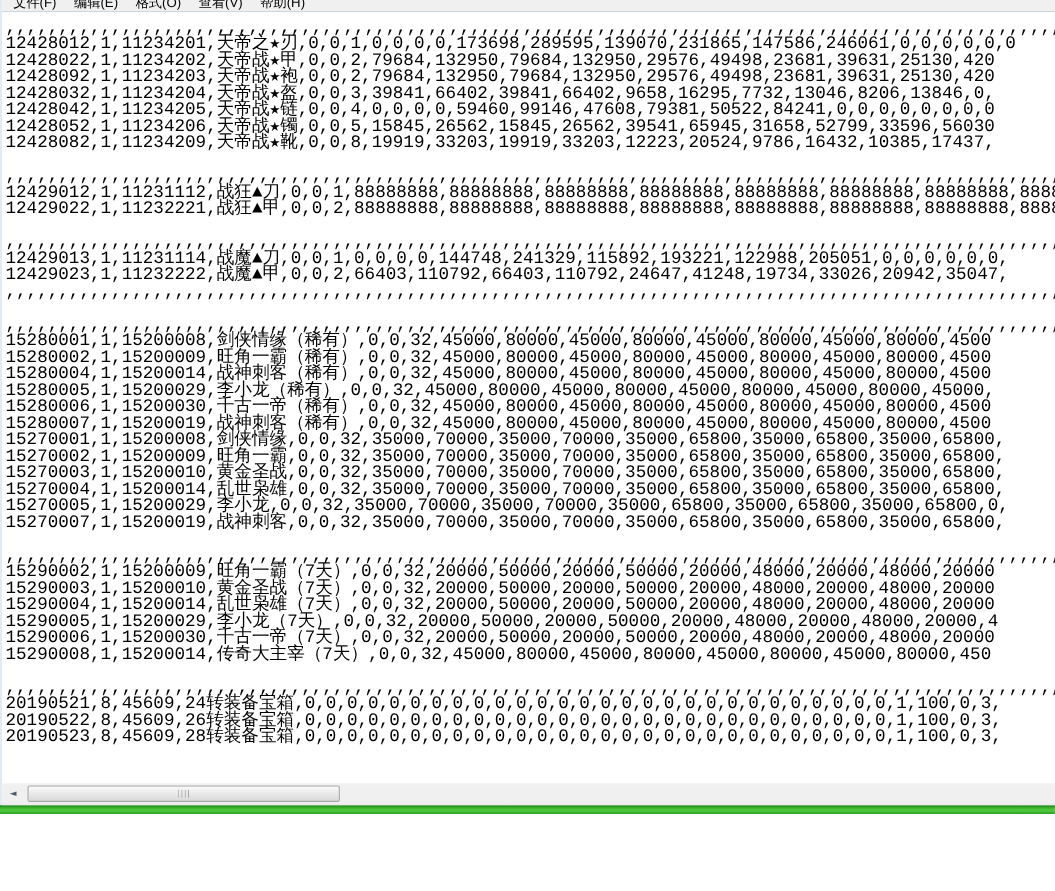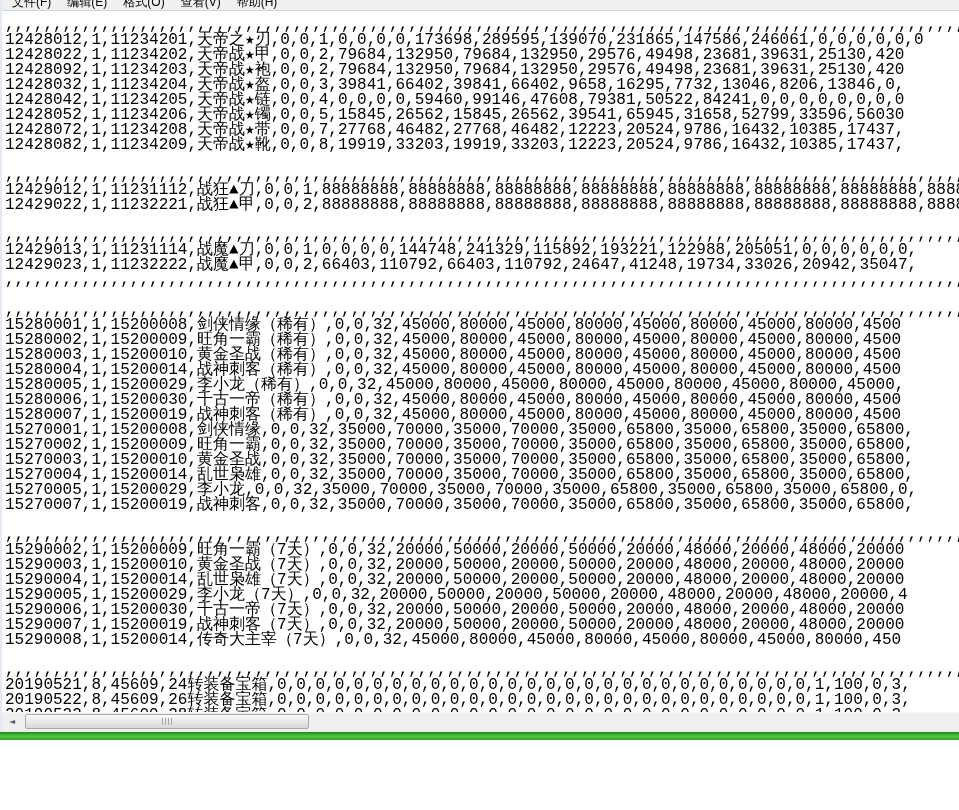--- a/index.html
+++ b/index.html
@@ -44,54 +44,51 @@
   </div>
 
   <div class="editor" id="editor">
       <div class="line">,,,,,,,,,,,,,,,,,,,,,,,,,,,,,,,,,,,,,,,,,,,,,,,,,,,,,,,,,,,,,,,,,,,,,,,,,,,,,,,,,,,,,,,,,,,,,,,,,,,,,,,,,,</div>
       <div class="line">12428012,1,11234201,天帝之★刃,0,0,1,0,0,0,0,173698,289595,139070,231865,147586,246061,0,0,0,0,0,0</div>
       <div class="line">12428022,1,11234202,天帝战★甲,0,0,2,79684,132950,79684,132950,29576,49498,23681,39631,25130,420</div>
       <div class="line">12428092,1,11234203,天帝战★袍,0,0,2,79684,132950,79684,132950,29576,49498,23681,39631,25130,420</div>
       <div class="line">12428032,1,11234204,天帝战★盔,0,0,3,39841,66402,39841,66402,9658,16295,7732,13046,8206,13846,0,</div>
       <div class="line">12428042,1,11234205,天帝战★链,0,0,4,0,0,0,0,59460,99146,47608,79381,50522,84241,0,0,0,0,0,0,0,0</div>
       <div class="line">12428052,1,11234206,天帝战★镯,0,0,5,15845,26562,15845,26562,39541,65945,31658,52799,33596,56030</div>
-      <div class="line">12428072,1,11234208,天帝战★带,0,0,7,27768,46482,27768,46482,12223,20524,9786,16432,10385,17437,</div>
       <div class="line">12428082,1,11234209,天帝战★靴,0,0,8,19919,33203,19919,33203,12223,20524,9786,16432,10385,17437,</div>
       <div class="line">&nbsp;</div>
       <div class="line">,,,,,,,,,,,,,,,,,,,,,,,,,,,,,,,,,,,,,,,,,,,,,,,,,,,,,,,,,,,,,,,,,,,,,,,,,,,,,,,,,,,,,,,,,,,,,,,,,,,,,,,,,,</div>
       <div class="line">12429012,1,11231112,战狂▲刀,0,0,1,88888888,88888888,88888888,88888888,88888888,88888888,88888888,8888</div>
       <div class="line">12429022,1,11232221,战狂▲甲,0,0,2,88888888,88888888,88888888,88888888,88888888,88888888,88888888,8888</div>
       <div class="line">&nbsp;</div>
       <div class="line">,,,,,,,,,,,,,,,,,,,,,,,,,,,,,,,,,,,,,,,,,,,,,,,,,,,,,,,,,,,,,,,,,,,,,,,,,,,,,,,,,,,,,,,,,,,,,,,,,,,,,,,,,,</div>
       <div class="line">12429013,1,11231114,战魔▲刀,0,0,1,0,0,0,0,144748,241329,115892,193221,122988,205051,0,0,0,0,0,0,</div>
       <div class="line">12429023,1,11232222,战魔▲甲,0,0,2,66403,110792,66403,110792,24647,41248,19734,33026,20942,35047,</div>
       <div class="line">,,,,,,,,,,,,,,,,,,,,,,,,,,,,,,,,,,,,,,,,,,,,,,,,,,,,,,,,,,,,,,,,,,,,,,,,,,,,,,,,,,,,,,,,,,,,,,,,,,,,,,,,,,</div>
       <div class="line">&nbsp;</div>
       <div class="line">,,,,,,,,,,,,,,,,,,,,,,,,,,,,,,,,,,,,,,,,,,,,,,,,,,,,,,,,,,,,,,,,,,,,,,,,,,,,,,,,,,,,,,,,,,,,,,,,,,,,,,,,,,</div>
       <div class="line">15280001,1,15200008,剑侠情缘（稀有）,0,0,32,45000,80000,45000,80000,45000,80000,45000,80000,4500</div>
       <div class="line">15280002,1,15200009,旺角一霸（稀有）,0,0,32,45000,80000,45000,80000,45000,80000,45000,80000,4500</div>
-      <div class="line">15280003,1,15200010,黄金圣战（稀有）,0,0,32,45000,80000,45000,80000,45000,80000,45000,80000,4500</div>
       <div class="line">15280004,1,15200014,战神刺客（稀有）,0,0,32,45000,80000,45000,80000,45000,80000,45000,80000,4500</div>
       <div class="line">15280005,1,15200029,李小龙（稀有）,0,0,32,45000,80000,45000,80000,45000,80000,45000,80000,45000,</div>
       <div class="line">15280006,1,15200030,千古一帝（稀有）,0,0,32,45000,80000,45000,80000,45000,80000,45000,80000,4500</div>
       <div class="line">15280007,1,15200019,战神刺客（稀有）,0,0,32,45000,80000,45000,80000,45000,80000,45000,80000,4500</div>
       <div class="line">15270001,1,15200008,剑侠情缘,0,0,32,35000,70000,35000,70000,35000,65800,35000,65800,35000,65800,</div>
       <div class="line">15270002,1,15200009,旺角一霸,0,0,32,35000,70000,35000,70000,35000,65800,35000,65800,35000,65800,</div>
       <div class="line">15270003,1,15200010,黄金圣战,0,0,32,35000,70000,35000,70000,35000,65800,35000,65800,35000,65800,</div>
       <div class="line">15270004,1,15200014,乱世枭雄,0,0,32,35000,70000,35000,70000,35000,65800,35000,65800,35000,65800,</div>
       <div class="line">15270005,1,15200029,李小龙,0,0,32,35000,70000,35000,70000,35000,65800,35000,65800,35000,65800,0,</div>
       <div class="line">15270007,1,15200019,战神刺客,0,0,32,35000,70000,35000,70000,35000,65800,35000,65800,35000,65800,</div>
       <div class="line">&nbsp;</div>
       <div class="line">,,,,,,,,,,,,,,,,,,,,,,,,,,,,,,,,,,,,,,,,,,,,,,,,,,,,,,,,,,,,,,,,,,,,,,,,,,,,,,,,,,,,,,,,,,,,,,,,,,,,,,,,,,</div>
       <div class="line">15290002,1,15200009,旺角一霸（7天）,0,0,32,20000,50000,20000,50000,20000,48000,20000,48000,20000</div>
       <div class="line">15290003,1,15200010,黄金圣战（7天）,0,0,32,20000,50000,20000,50000,20000,48000,20000,48000,20000</div>
       <div class="line">15290004,1,15200014,乱世枭雄（7天）,0,0,32,20000,50000,20000,50000,20000,48000,20000,48000,20000</div>
       <div class="line">15290005,1,15200029,李小龙（7天）,0,0,32,20000,50000,20000,50000,20000,48000,20000,48000,20000,4</div>
       <div class="line">15290006,1,15200030,千古一帝（7天）,0,0,32,20000,50000,20000,50000,20000,48000,20000,48000,20000</div>
-      <div class="line">15290007,1,15200019,战神刺客（7天）,0,0,32,20000,50000,20000,50000,20000,48000,20000,48000,20000</div>
       <div class="line">15290008,1,15200014,传奇大主宰（7天）,0,0,32,45000,80000,45000,80000,45000,80000,45000,80000,450</div>
       <div class="line">&nbsp;</div>
       <div class="line">,,,,,,,,,,,,,,,,,,,,,,,,,,,,,,,,,,,,,,,,,,,,,,,,,,,,,,,,,,,,,,,,,,,,,,,,,,,,,,,,,,,,,,,,,,,,,,,,,,,,,,,,,,</div>
       <div class="line">20190521,8,45609,24转装备宝箱,0,0,0,0,0,0,0,0,0,0,0,0,0,0,0,0,0,0,0,0,0,0,0,0,0,0,0,0,1,100,0,3,</div>
       <div class="line">20190522,8,45609,26转装备宝箱,0,0,0,0,0,0,0,0,0,0,0,0,0,0,0,0,0,0,0,0,0,0,0,0,0,0,0,0,1,100,0,3,</div>
       <div class="line">20190523,8,45609,28转装备宝箱,0,0,0,0,0,0,0,0,0,0,0,0,0,0,0,0,0,0,0,0,0,0,0,0,0,0,0,0,1,100,0,3,</div>
     </div>
 
   <div class="hscrollbar">
     <div class="scroll-arrow">◄</div>

